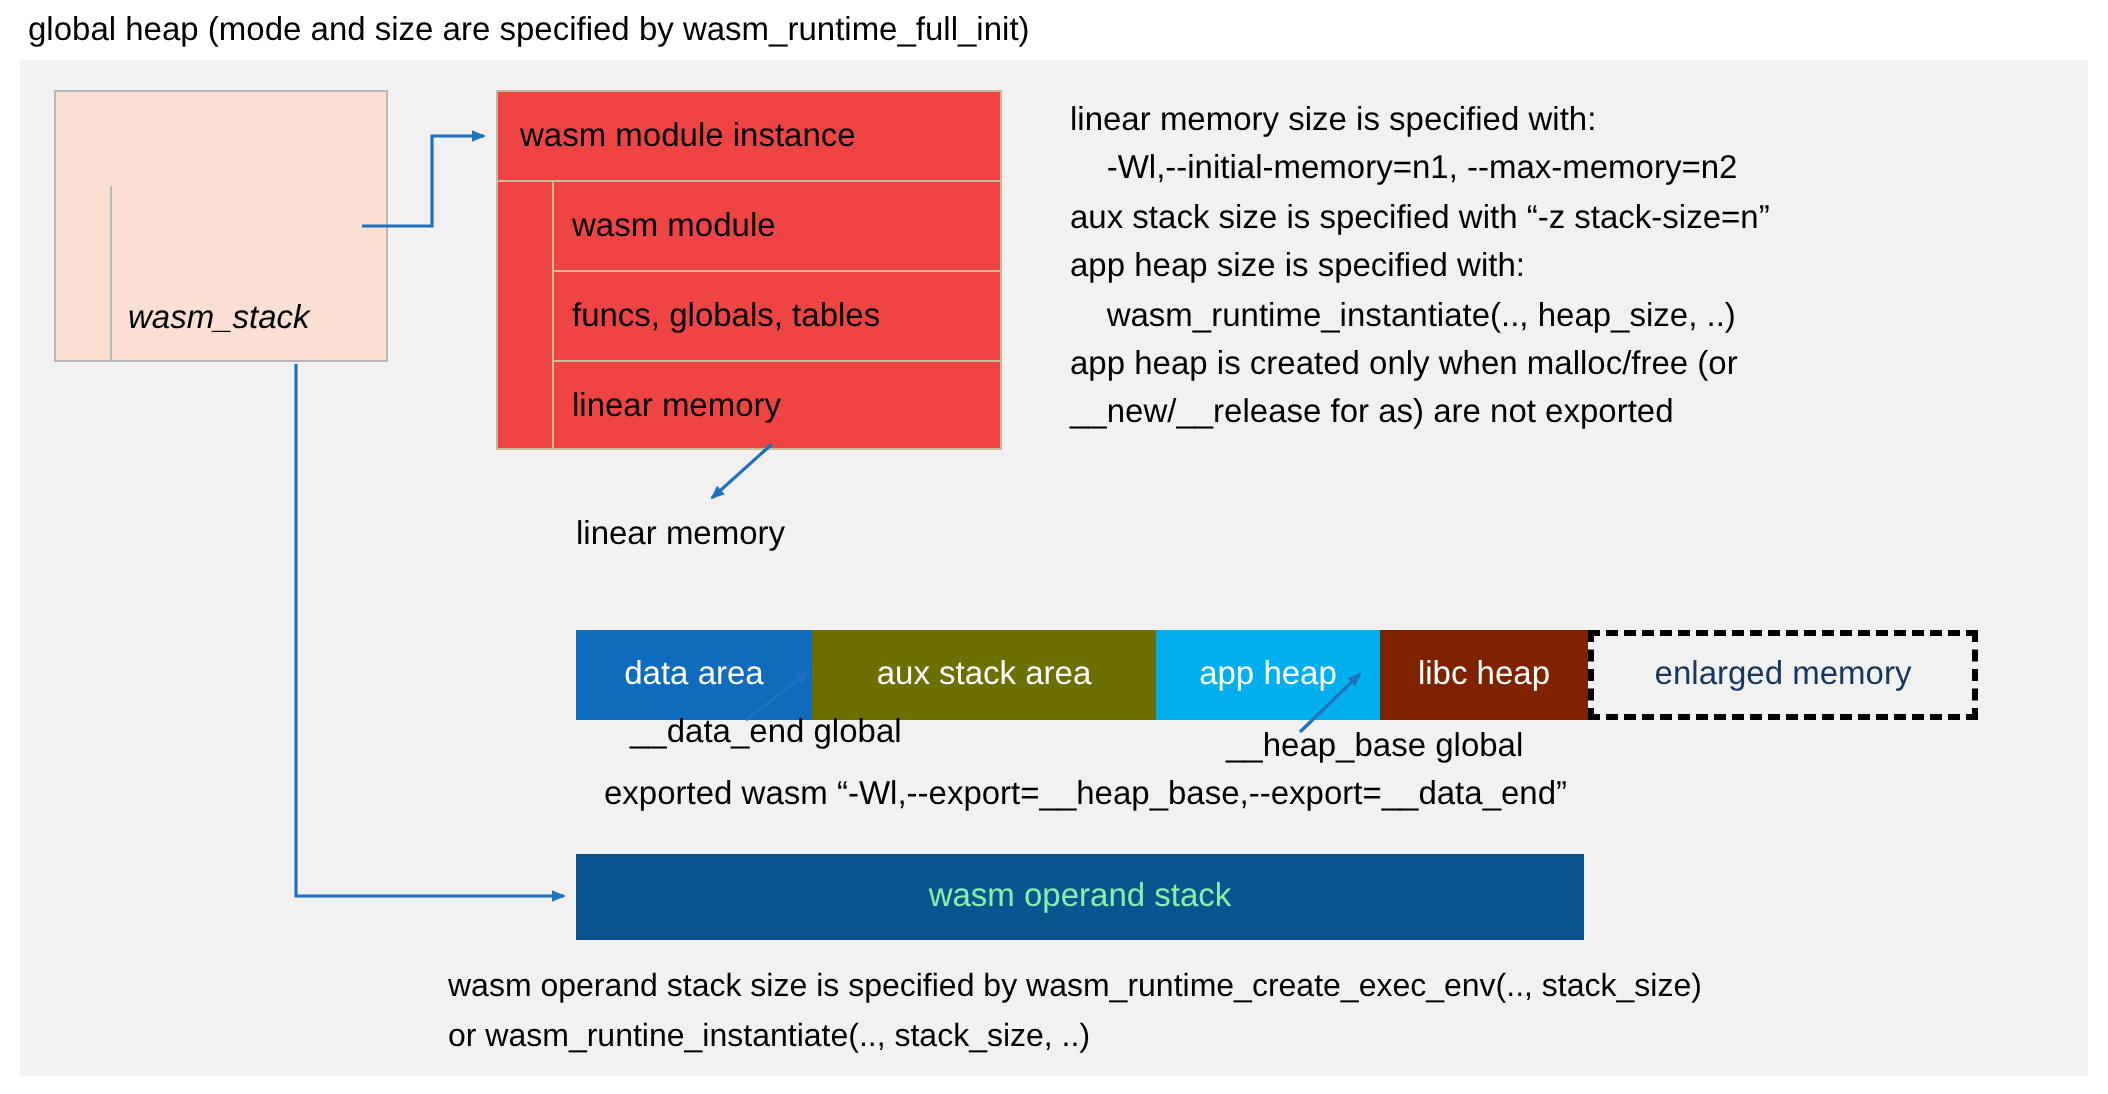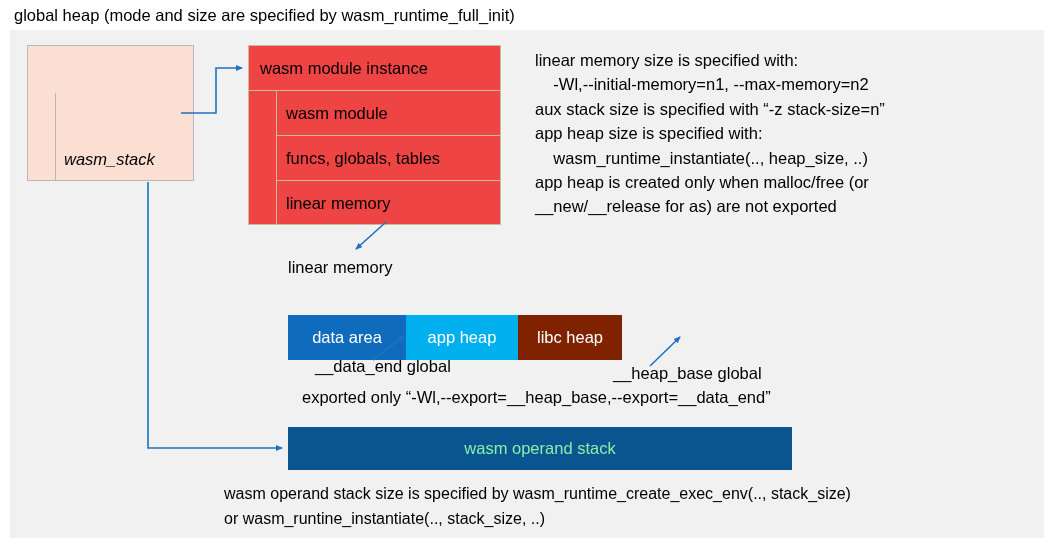--- a/index.html
+++ b/index.html
@@ -130,27 +130,29 @@
 aux stack size is specified with “-z stack-size=n”
 app heap size is specified with:
     wasm_runtime_instantiate(.., heap_size, ..)
 app heap is created only when malloc/free (or
 __new/__release for as) are not exported</div>
 
 <div class="abs" id="lm-caption">linear memory</div>
 
 <div class="abs" id="membar">
     <div class="seg" style="width: 118px; background: rgb(15, 108, 189); color: rgb(255, 255, 255);">data area</div>
+    <div class="seg" style="width: 172px; background: rgb(107, 112, 0); color: rgb(255, 255, 255);">aux stack area</div>
     <div class="seg" style="width: 112px; background: rgb(0, 176, 238); color: rgb(255, 255, 255);">app heap</div>
     <div class="seg" style="width: 104px; background: rgb(127, 34, 0); color: rgb(255, 255, 255);">libc heap</div>
+    <div class="seg" id="seg-enlarged" style="width: 195px; background: rgb(241, 241, 241); color: rgb(22, 54, 92);">enlarged memory</div>
   </div>
 
 <div class="abs" id="data-end-label">__data_end global</div>
 <div class="abs" id="heap-base-label">__heap_base global</div>
-<div class="abs" id="exported-label">exported only “-Wl,--export=__heap_base,--export=__data_end”</div>
+<div class="abs" id="exported-label">exported wasm “-Wl,--export=__heap_base,--export=__data_end”</div>
 
 <div class="abs" id="opstack">wasm operand stack</div>
 <div class="abs" id="opstack-note">wasm operand stack size is specified by wasm_runtime_create_exec_env(.., stack_size)
 or wasm_runtine_instantiate(.., stack_size, ..)</div>
 
 <svg class="abs" id="wires" viewBox="0 0 1054 547">
   <defs>
     <marker id="arrowhead" markerWidth="7" markerHeight="7" refX="6" refY="3.2" orient="auto" markerUnits="userSpaceOnUse">
       <path d="M0,0.3 L7,3.2 L0,6.1 z" fill="#1f72c0"></path>
     </marker>

